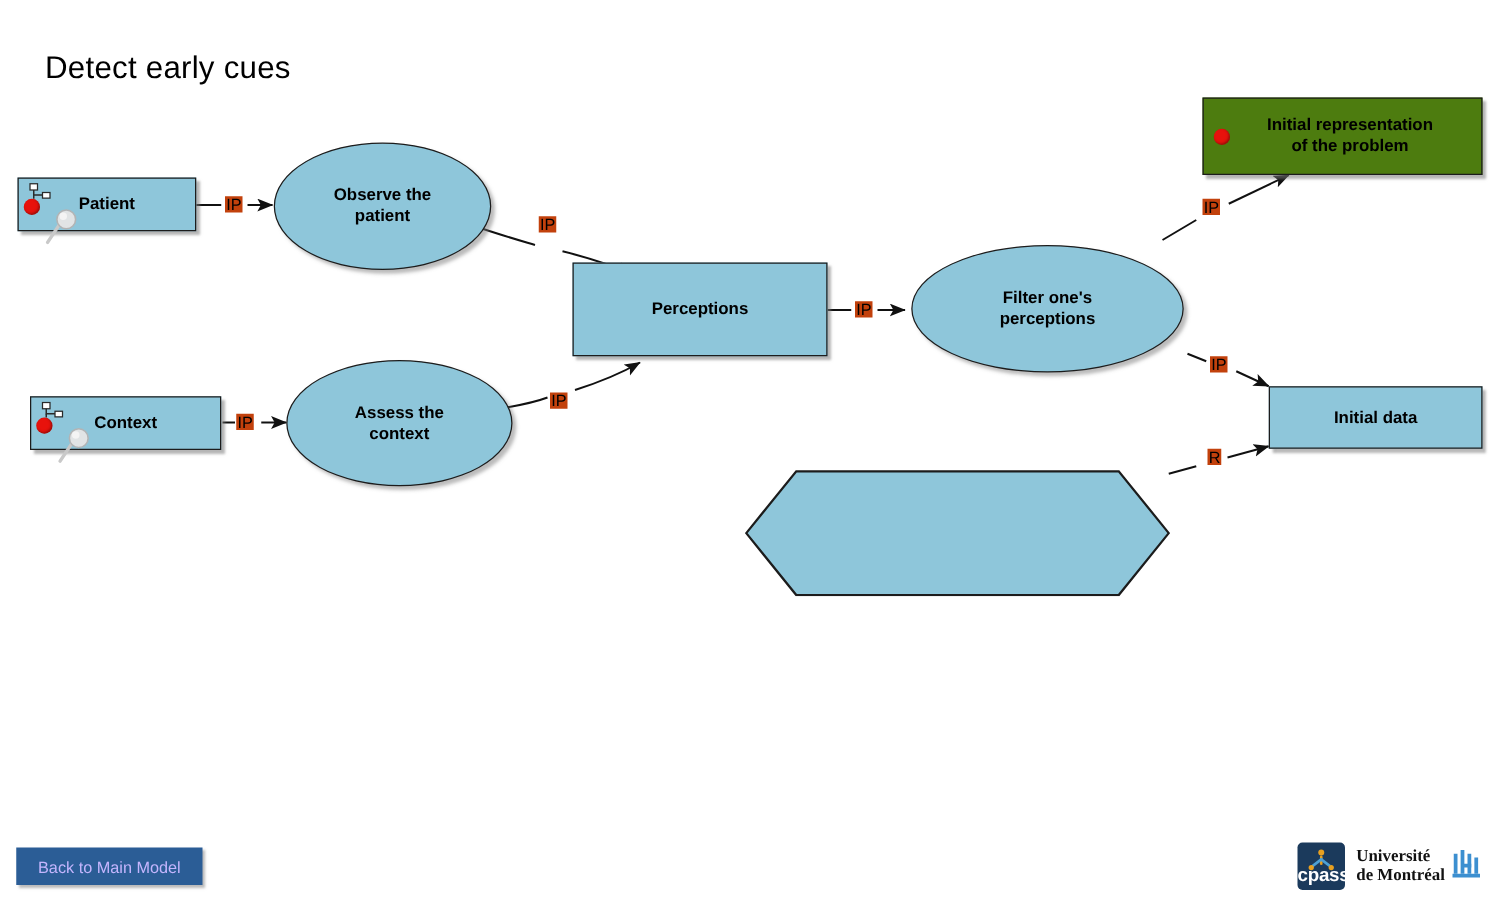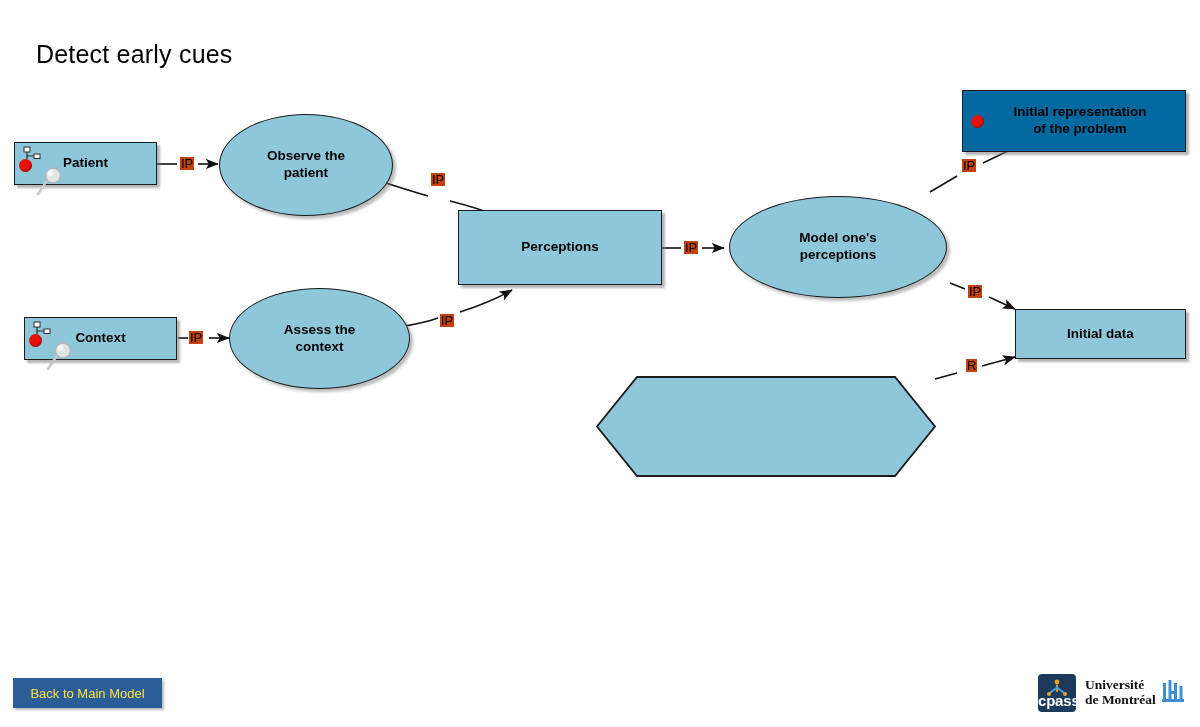--- a/index.html
+++ b/index.html
@@ -50,24 +50,23 @@
     font-weight: bold;
     color: #000000;
     line-height: 1.25;
   }
   .node-rect {
     background: #8ec6da;
     border: 1.6px solid #1c1c1c;
     box-shadow: 3px 3px 2px rgba(120,120,120,0.55);
   }
   .node-beige {
-    background: #0369a1;
+    background: #4d7c0f;
     border: 1.6px solid #1c1c1c;
     box-shadow: 3px 3px 2px rgba(120,120,120,0.55);
-    margin-top: 12px;
   }
   .node-ellipse {
     background: #8ec6da;
     border: 1.6px solid #1c1c1c;
     border-radius: 50%;
     box-shadow: 3px 3px 3px rgba(120,120,120,0.5);
   }
   .node-label {
     position: relative;
     z-index: 2;
@@ -136,21 +135,21 @@
   }
 
   
   #back-button {
     position: absolute;
     left: 13px;
     top: 678px;
     width: 149px;
     height: 30px;
     background: #2b5d96;
-    color: #fde047;
+    color: #c4b5fd;
     font-size: 13px;
     display: flex;
     align-items: center;
     justify-content: center;
     box-shadow: 2px 2px 2px rgba(120,120,120,0.5);
     cursor: pointer;
   }
   #logo-area {
     position: absolute;
     left: 1038px;
@@ -306,21 +305,21 @@
   <div class="node node-ellipse" style="left:219px; top:114px; width:174px; height:102px;">
     <span class="node-label">Observe the
 patient</span>
   </div>
 
   <div class="node node-rect" style="left:458px; top:210px; width:204px; height:75px;">
     <span class="node-label">Perceptions</span>
   </div>
 
   <div class="node node-ellipse" style="left:729px; top:196px; width:218px; height:102px;">
-    <span class="node-label">Model one's
+    <span class="node-label">Filter one's
 perceptions</span>
   </div>
 
   <div class="node node-beige" style="left:962px; top:78px; width:224px; height:62px;">
     <span class="red-dot" style="left:8px; top:24px;"></span>
     <span class="node-label" style="padding-left:18px;">Initial representation
 of the problem</span>
   </div>
 
   <div class="node node-rect" style="left:1015px; top:309px; width:171px; height:50px;">

